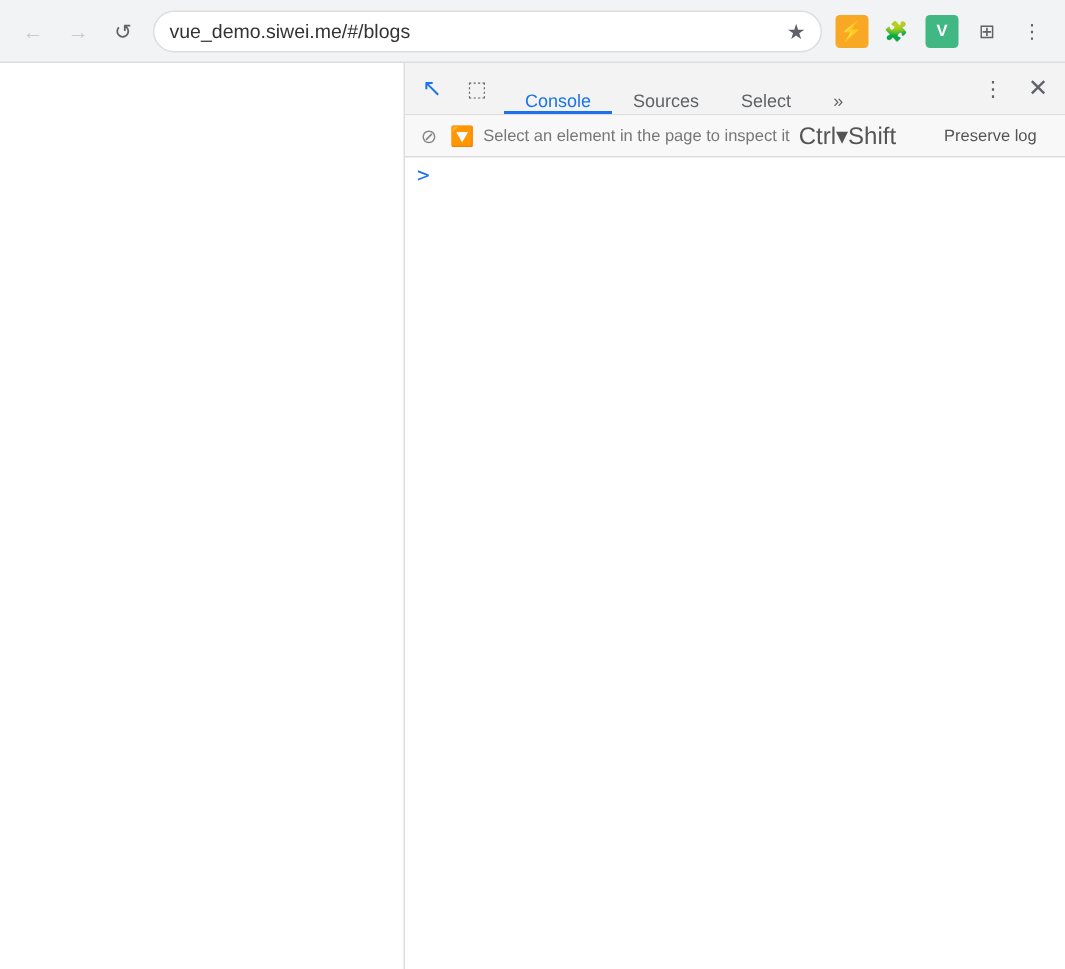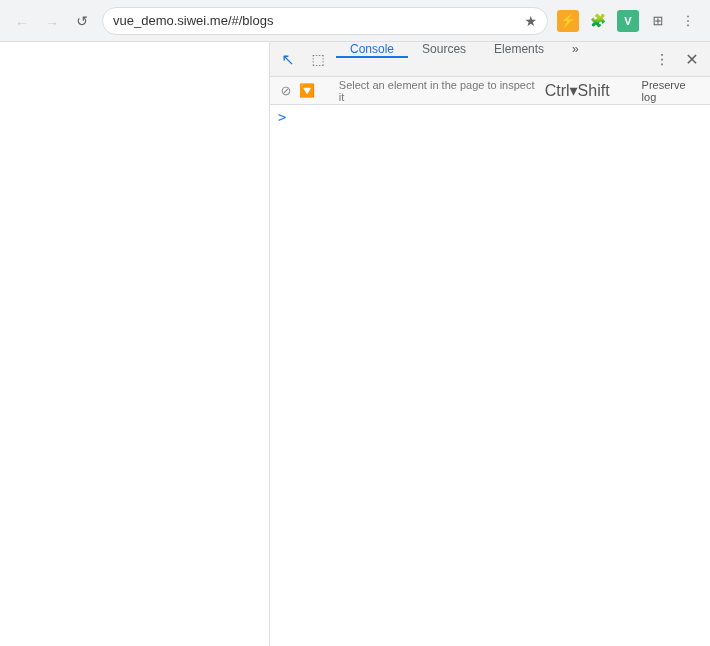--- a/index.html
+++ b/index.html
@@ -171,21 +171,21 @@
       font-size: 14px;
       color: #5f6368;
     }
 
     .devtools-icon-btn.active {
       color: #1a73e8;
     }
 
     .devtools-tabs {
       display: flex;
-      align-items: flex-start;
+      align-items: flex-end;
       flex: 1;
     }
 
     .devtools-tab {
       padding: 0 14px;
       display: flex;
       align-items: center;
       font-size: 12px;
       color: #5f6368;
       cursor: pointer;
@@ -262,21 +262,20 @@
     }
 
     .console-filter-icon {
       font-size: 13px;
       color: #888;
     }
 
     .console-inspect-text {
       font-size: 11px;
       color: #777;
-      margin-left: 17px;
     }
 
     .console-shortcut {
       color: #555;
       font-size: 16px;
     }
 
     .console-preserve-log {
       font-size: 11px;
       color: #555;
@@ -357,21 +356,21 @@
       </div>
 
       <div class="devtools-tabs">
         <div class="devtools-tab active">
           <span>Console</span>
         </div>
         <div class="devtools-tab">
           <span>Sources</span>
         </div>
         <div class="devtools-tab">
-          <span>Elements</span>
+          <span>Select</span>
         </div>
         <div class="devtools-tab">
           <span>»</span>
         </div>
       </div>
 
       <div class="devtools-right-icons">
         <div class="devtools-separator"></div>
         <button class="devtools-icon-btn">
           <span>⋮</span>

